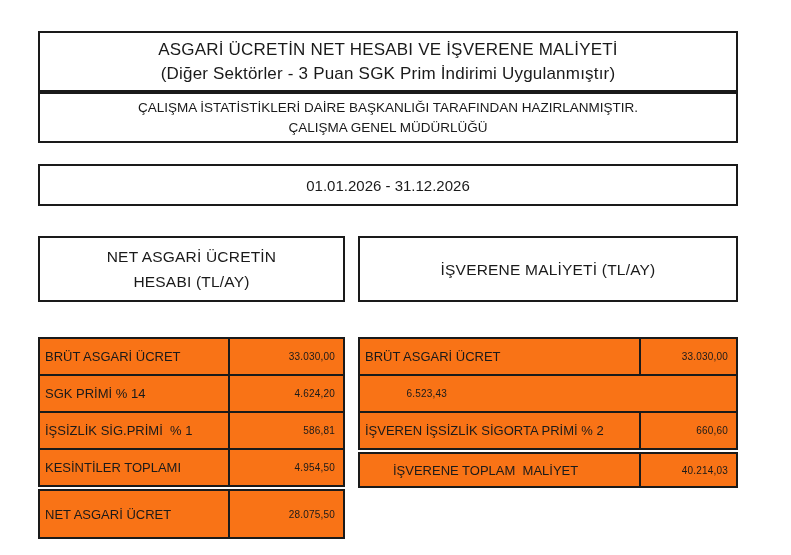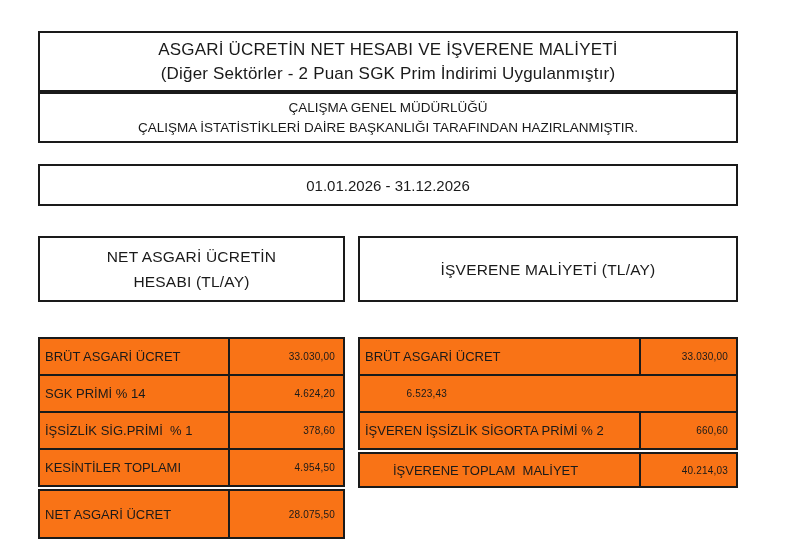--- a/index.html
+++ b/index.html
@@ -79,26 +79,26 @@
   .tbl-net .cell-value, .tbl-net-total .cell-value { width: 105px; }
   .tbl-emp .cell-value, .tbl-emp-total .cell-value { width: 87px; }
 </style>
 </head>
 <body>
 
 <div class="page">
 
   <div class="box title-box">
     <div class="title-line">ASGARİ ÜCRETİN NET HESABI VE İŞVERENE MALİYETİ</div>
-    <div class="title-line">(Diğer Sektörler - 2 Puan SGK Prim İndirimi Uygulanmıştır)</div>
+    <div class="title-line">(Diğer Sektörler - 3 Puan SGK Prim İndirimi Uygulanmıştır)</div>
   </div>
 
   <div class="box org-box">
+    <div class="org-line">ÇALIŞMA İSTATİSTİKLERİ DAİRE BAŞKANLIĞI TARAFINDAN HAZIRLANMIŞTIR.</div>
     <div class="org-line">ÇALIŞMA GENEL MÜDÜRLÜĞÜ</div>
-    <div class="org-line">ÇALIŞMA İSTATİSTİKLERİ DAİRE BAŞKANLIĞI TARAFINDAN HAZIRLANMIŞTIR.</div>
   </div>
 
   <div class="box date-box">
     <span>01.01.2026 - 31.12.2026</span>
   </div>
 
   <div class="box header-right">
     <div class="header-line">İŞVERENE MALİYETİ (TL/AY)</div>
   </div>
 
@@ -111,21 +111,21 @@
     <div class="data-row">
       <div class="cell-label">BRÜT ASGARİ ÜCRET</div>
       <div class="cell-value">33.030,00</div>
     </div>
     <div class="data-row">
       <div class="cell-label">SGK PRİMİ % 14</div>
       <div class="cell-value">4.624,20</div>
     </div>
     <div class="data-row">
       <div class="cell-label">İŞSİZLİK SİG.PRİMİ  % 1</div>
-      <div class="cell-value">378,60</div>
+      <div class="cell-value">586,81</div>
     </div>
     <div class="data-row">
       <div class="cell-label">KESİNTİLER TOPLAMI</div>
       <div class="cell-value">4.954,50</div>
     </div>
   </div>
 
   <div class="data-table tbl-net-total">
     <div class="data-row">
       <div class="cell-label">NET ASGARİ ÜCRET</div>

